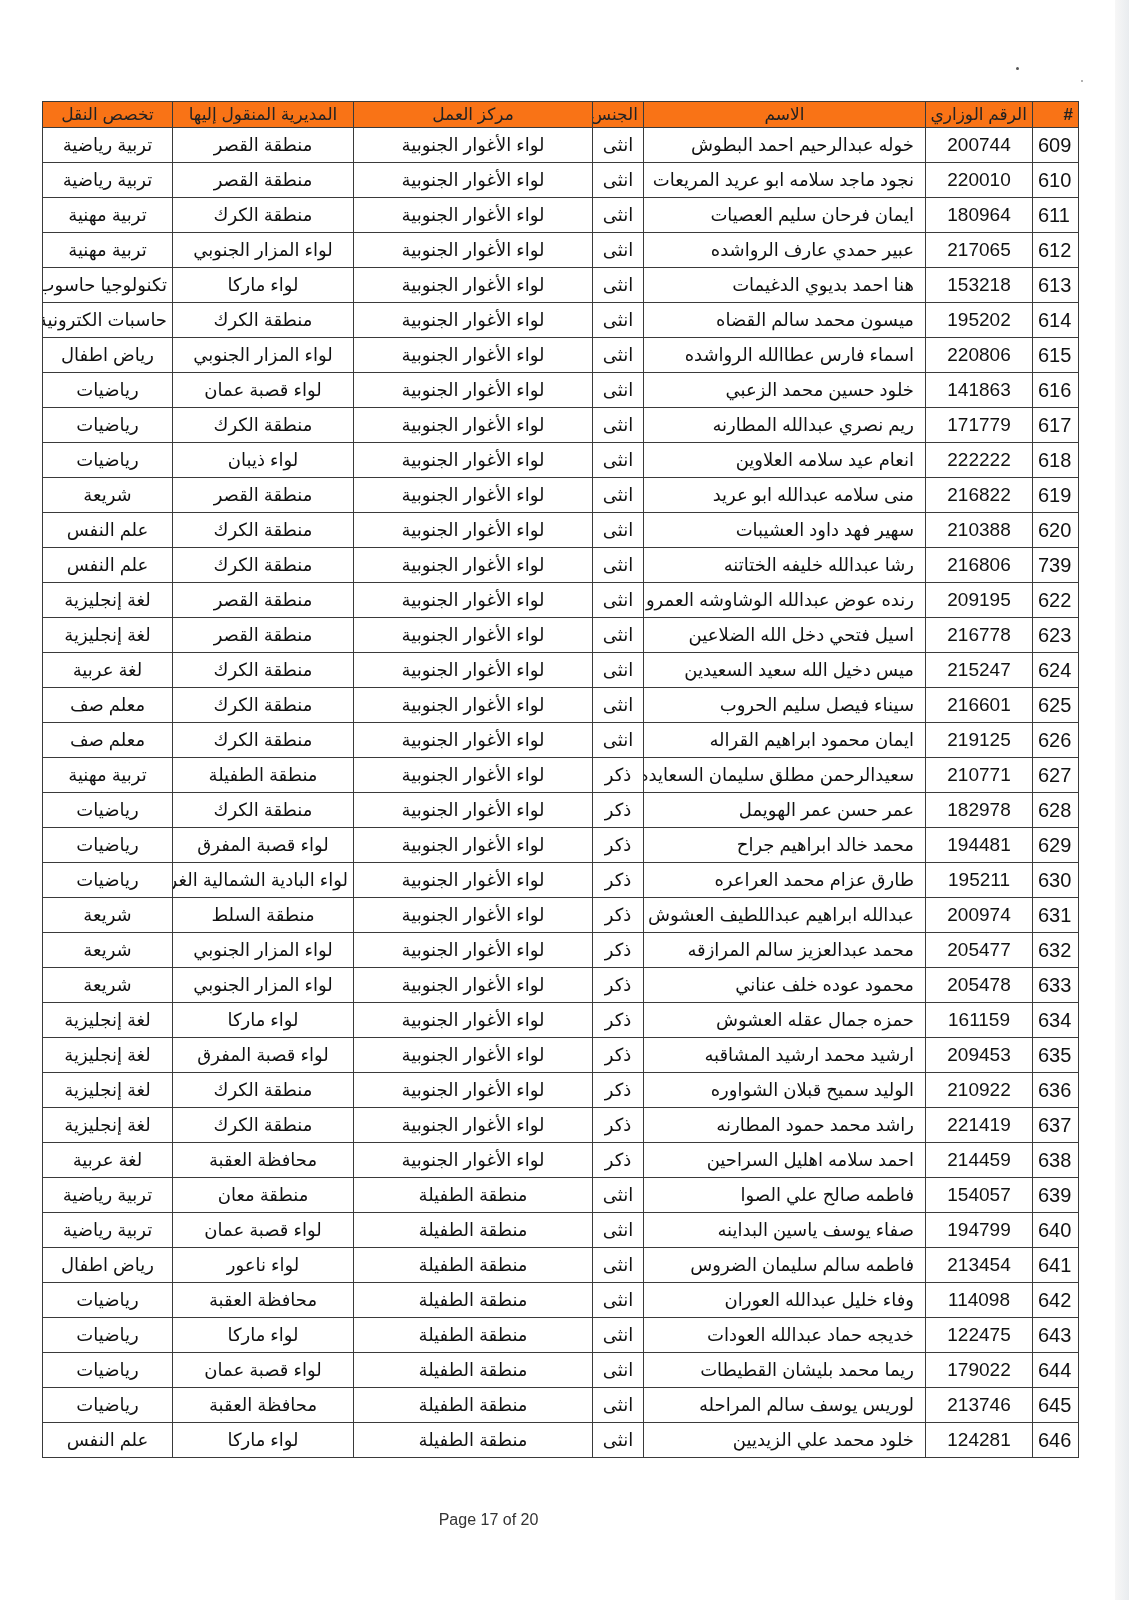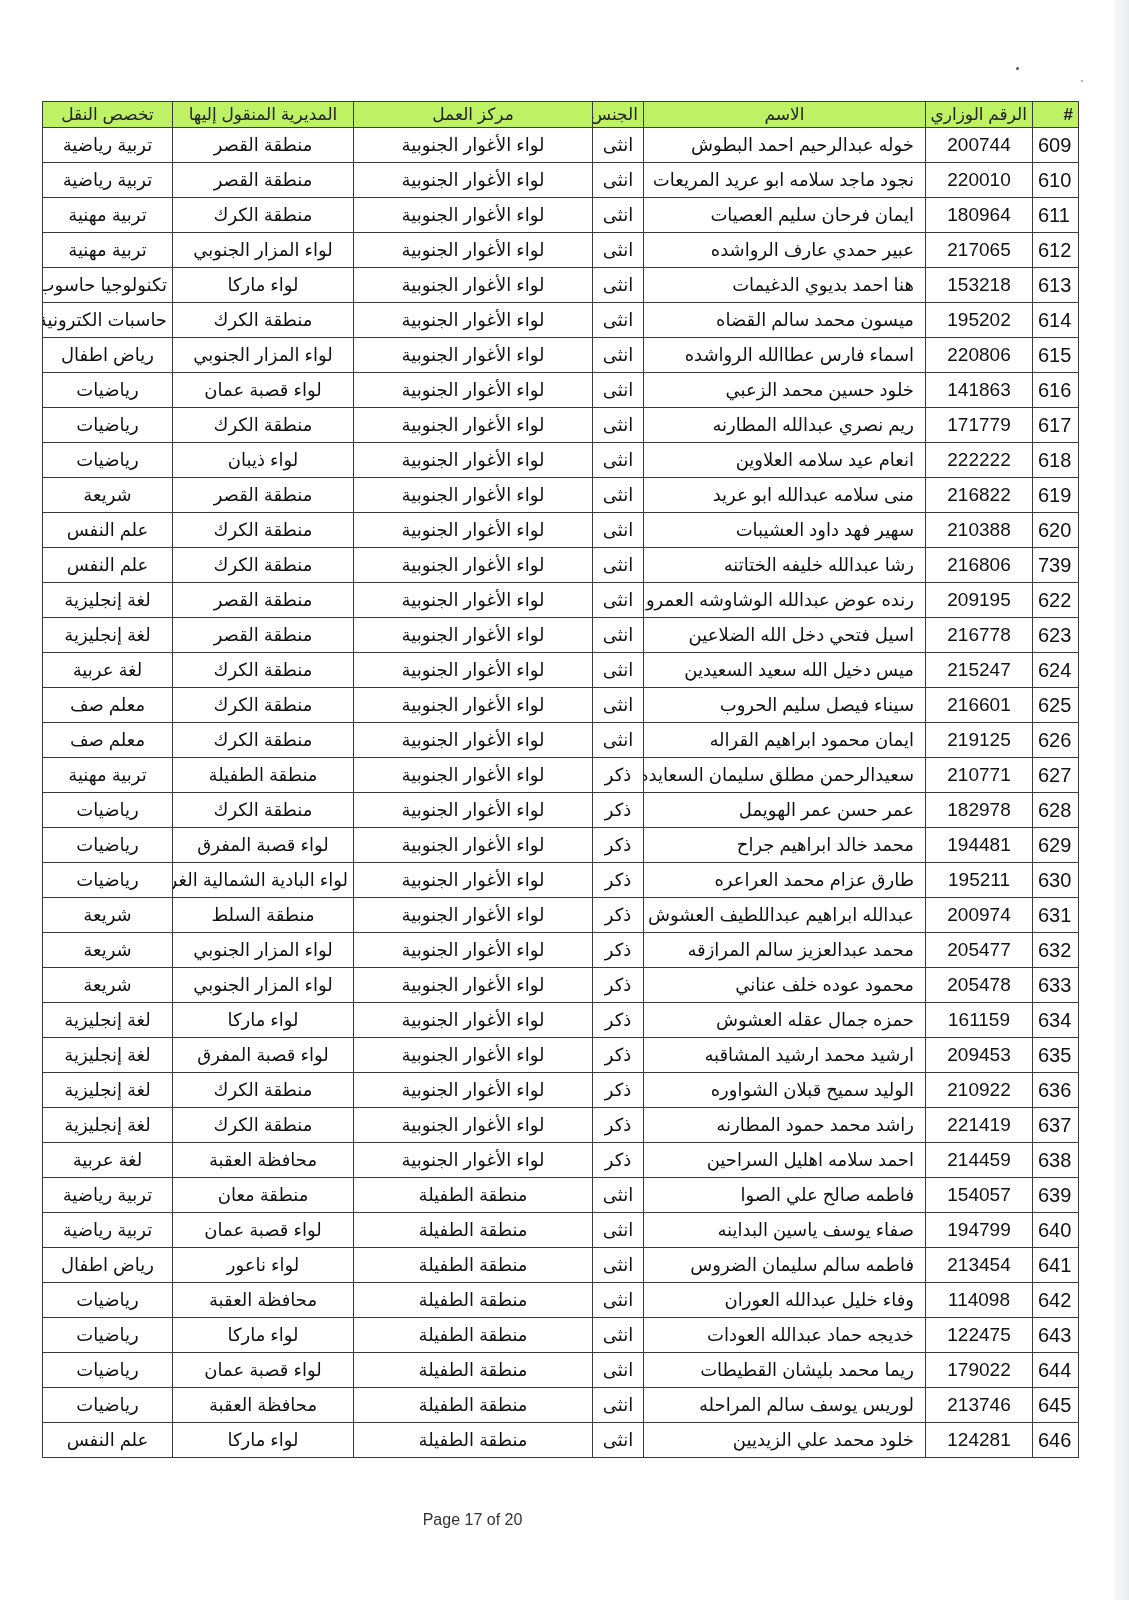--- a/index.html
+++ b/index.html
@@ -14,29 +14,29 @@
   .dot { position:absolute; width:3px; height:3px; border-radius:50%; background:#555; }
   table.roster {
     position:absolute; left:42px; top:101px; width:1036px;
     border-collapse:collapse; direction:rtl; table-layout:fixed;
   }
   table.roster th, table.roster td {
     border:1.3px solid #3a3a3a; height:34px; padding:0 5px; overflow:hidden; white-space:nowrap;
     font-size:18px; text-align:center; vertical-align:middle;
   }
   table.roster thead th {
-    height:25px; background:#bef264; font-weight:normal; font-size:17px; color:#222;margin-left:27px;
+    height:25px; background:#f97316; font-weight:normal; font-size:17px; color:#222;margin-left:27px;
   }
   table.roster thead th.h-num { text-align:right; font-weight:bold; }
   table.roster thead th.h-name { text-align:center; }
   table.roster td.c-num { text-align:left; direction:ltr; font-size:20px; }
   table.roster td.c-id { text-align:center; direction:ltr; font-size:19px; }
   table.roster td.c-name { text-align:right; padding-right:11px; }
   .footer {
-    position:absolute; top:1511px; left:0; width:945px; text-align:center;
+    position:absolute; top:1511px; left:16px; width:945px; text-align:center;
     font-size:16px; color:#333;
   }
 </style>
 </head>
 <body>
 
 <div class="page-edge"></div>
 <div class="dot" style="left:1016px;top:67px;"></div>
 <div class="dot" style="left:1081px;top:80px;width:2px;height:2px;background:#999;"></div>
 

